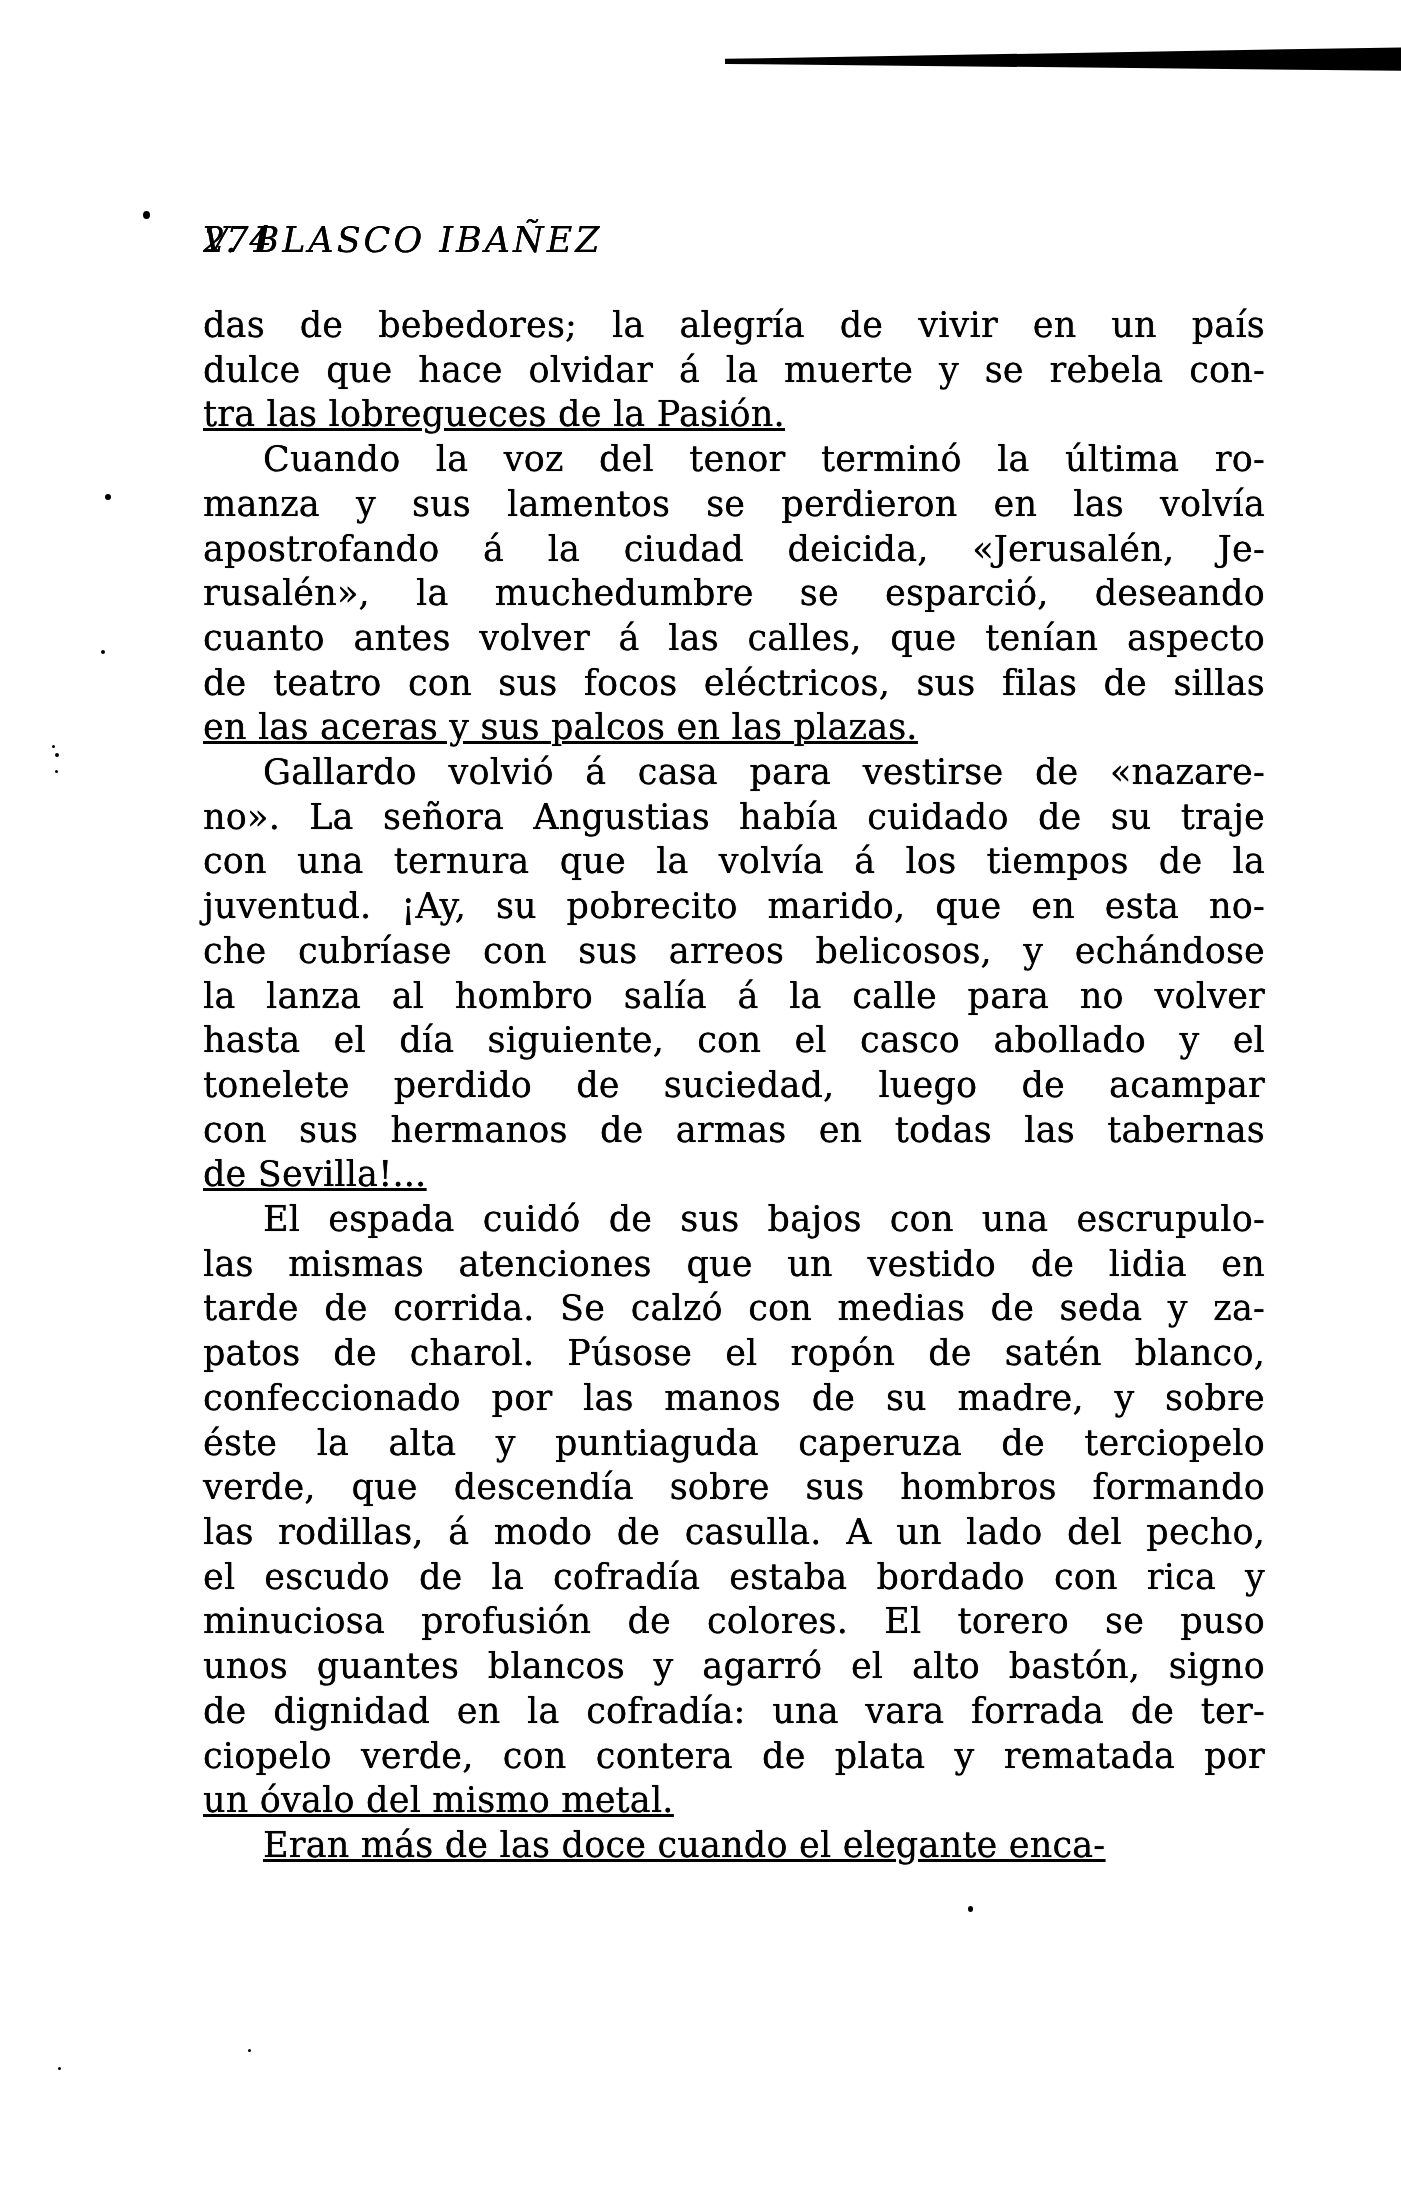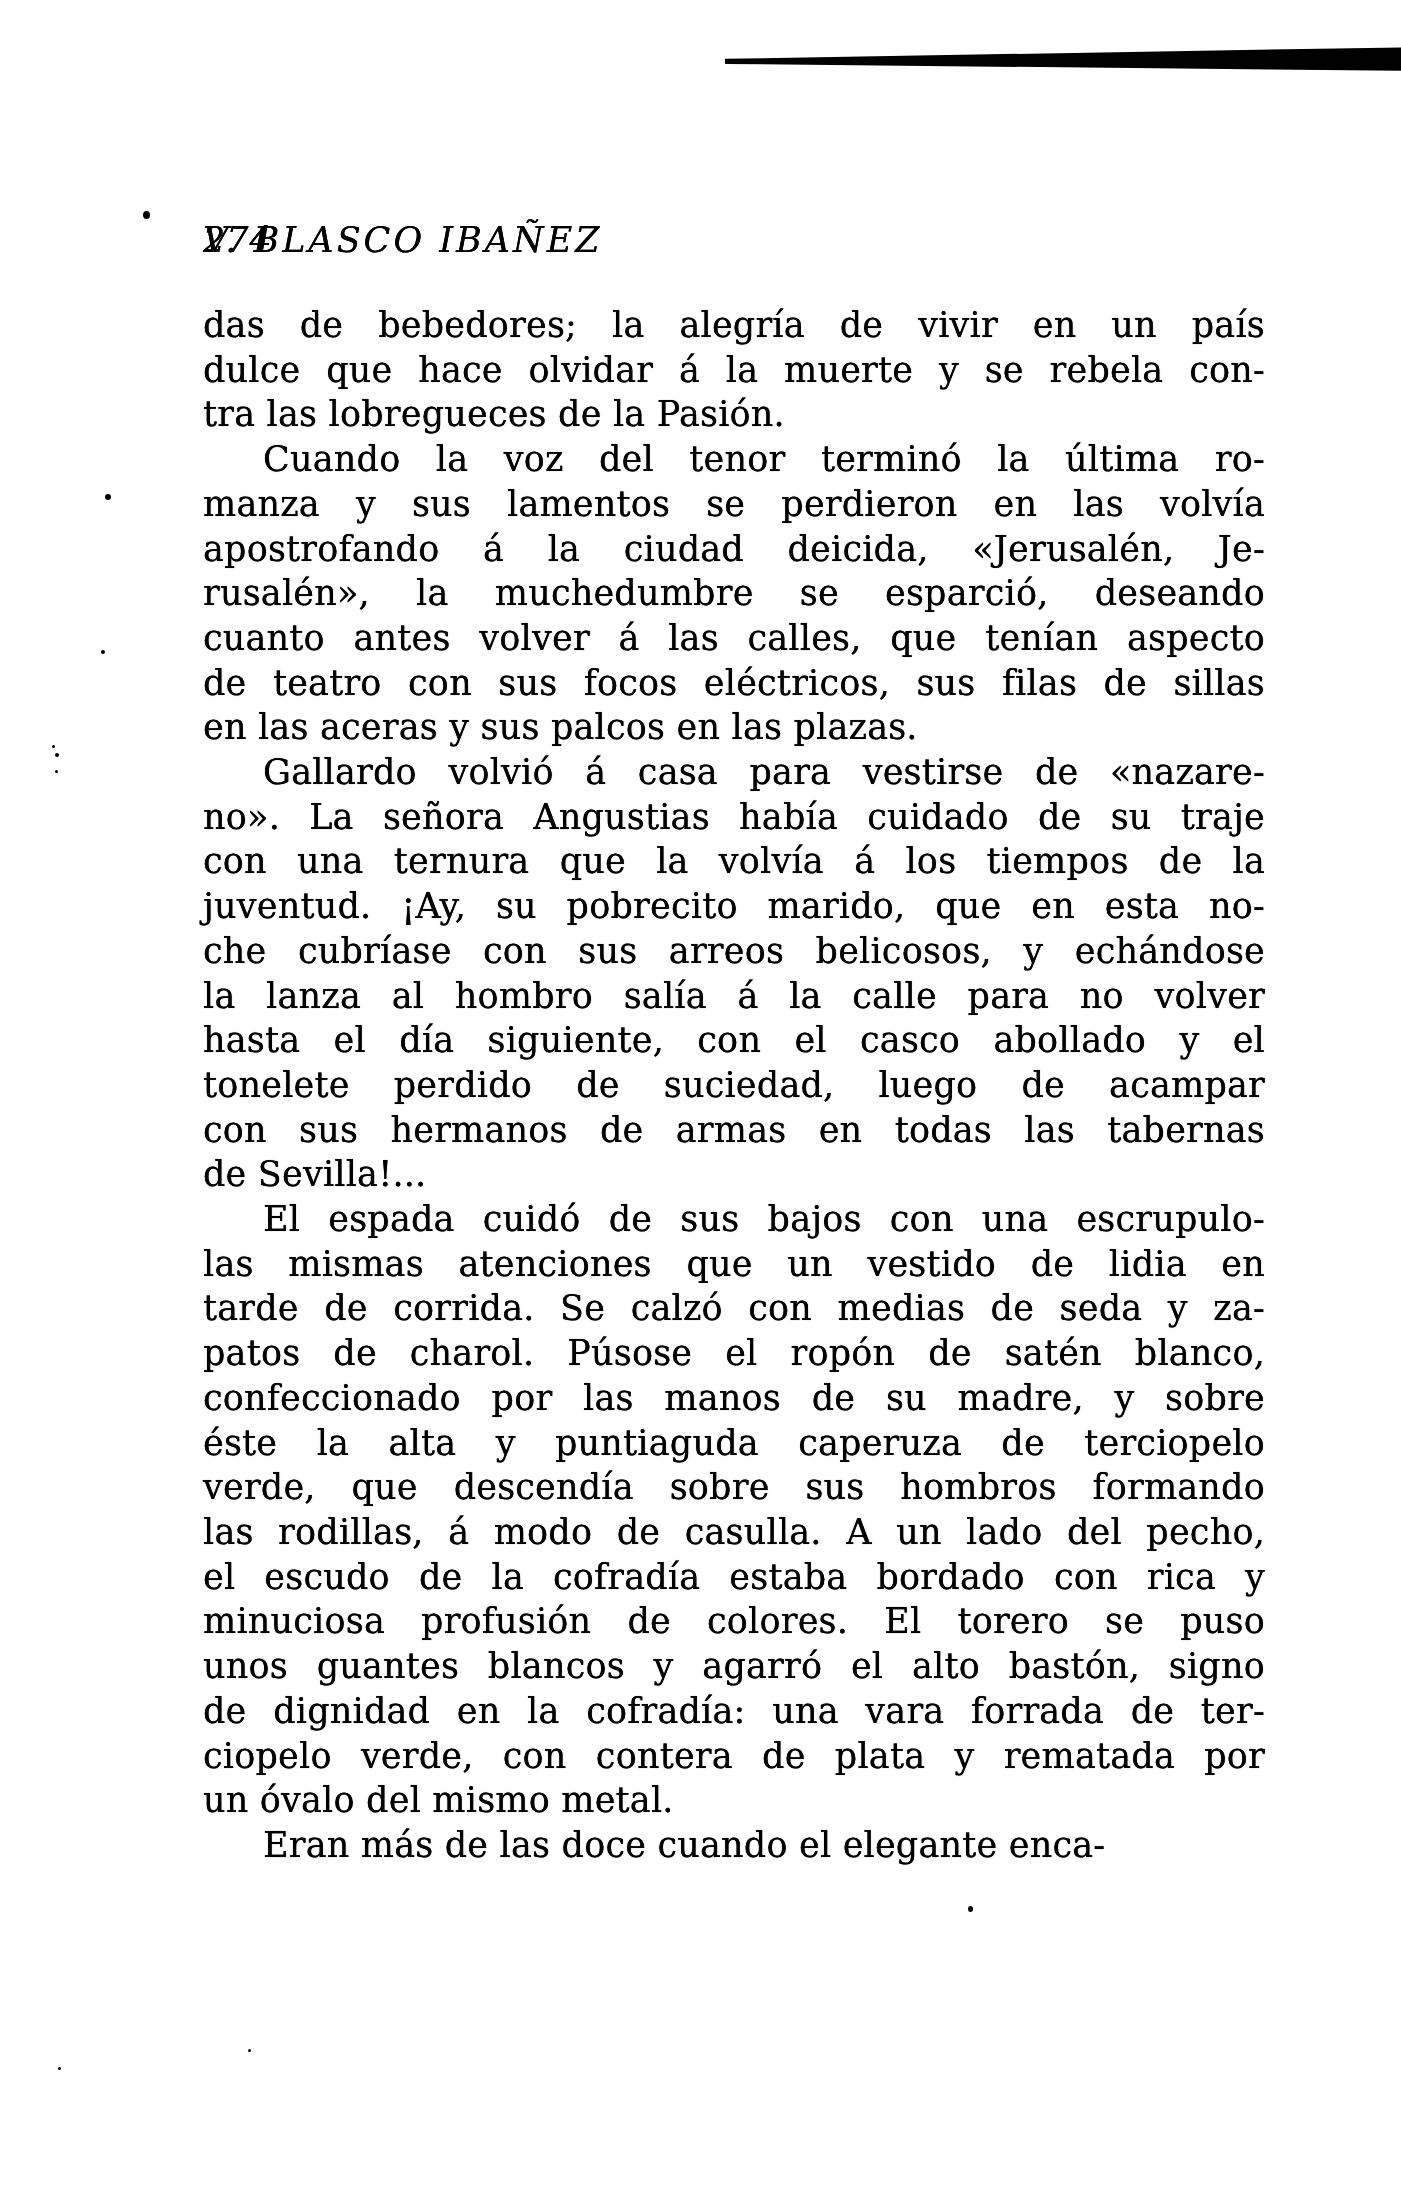--- a/index.html
+++ b/index.html
@@ -57,20 +57,21 @@
     font-size: 35px;
     line-height: 44.7px;
     text-align: justify;
     text-align-last: justify;
     text-shadow: 0 0 0.7px #000;
     letter-spacing: 0.2px;
   }
   .line.end {
     text-align: left;
     text-align-last: left;
+    text-decoration: underline;
   }
   .line.indent {
     text-indent: 60px;
   }
   
   #scan-bar {
     position: absolute;
     left: 725px;
     top: 45px;
     width: 676px;

